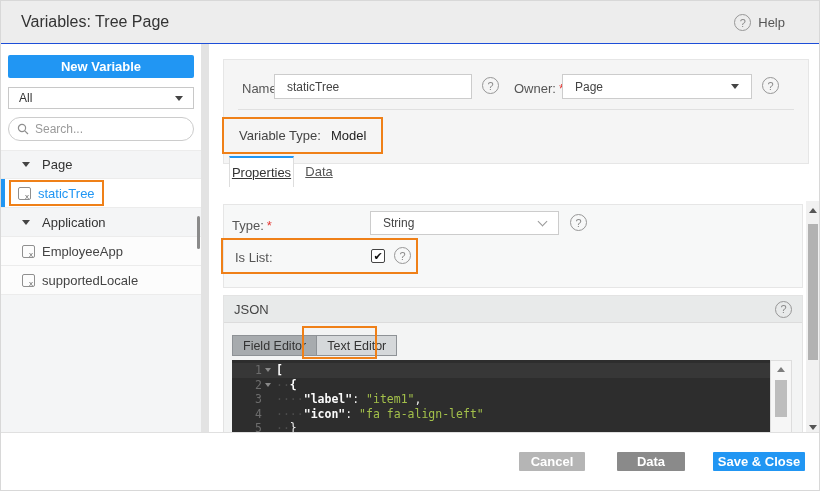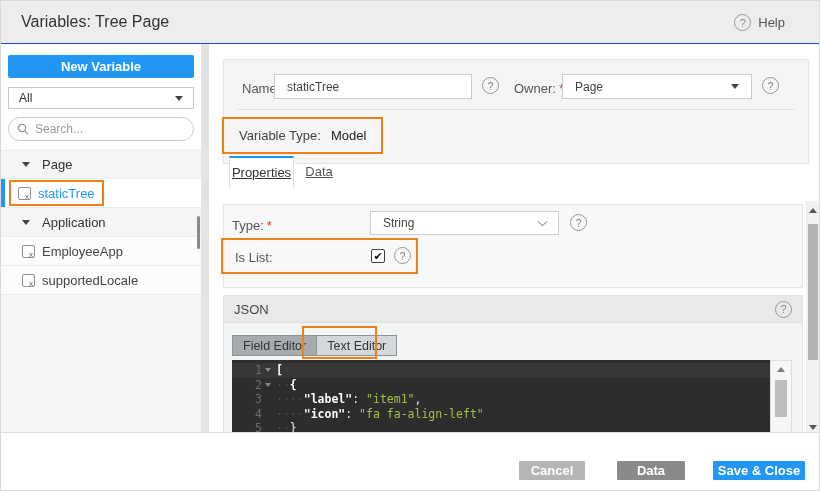--- a/index.html
+++ b/index.html
@@ -104,21 +104,21 @@
   .editor-scroll .thumb { position:absolute; left:4px; top:19px; width:12px; height:37px; background:#bdbdbd; }
 
   
   .main-scroll { position:absolute; left:597px; top:157px; width:14px; height:235px; background:#f1f1f1; }
   .main-scroll .arrow-up { position:absolute; left:3px; top:7px; width:0; height:0; border-left:4px solid transparent; border-right:4px solid transparent; border-bottom:5px solid #555; }
   .main-scroll .arrow-down { position:absolute; left:3px; bottom:6px; width:0; height:0; border-left:4px solid transparent; border-right:4px solid transparent; border-top:5px solid #555; }
   .main-scroll .thumb { position:absolute; left:2px; top:23px; width:10px; height:136px; background:#b2b2b2; }
 
   
   .footer { position:absolute; left:0; top:431px; width:820px; height:60px; background:#fff; border-top:1px solid #e0e0e0; }
-  .footer .btn { position:absolute; top:28px; height:19px; border:none; border-radius:1px; color:#fff; font-size:13px; font-weight:bold; font-family:"Liberation Sans",sans-serif; display:flex; align-items:center; justify-content:center; cursor:pointer; }
+  .footer .btn { position:absolute; top:19px; height:19px; border:none; border-radius:1px; color:#fff; font-size:13px; font-weight:bold; font-family:"Liberation Sans",sans-serif; display:flex; align-items:center; justify-content:center; cursor:pointer; }
   .btn-cancel { left:518px; width:66px; background:#b5b5b5; }
   .btn-save { left:616px; width:68px; background:#8a8a8a; }
   .btn-saveclose { left:712px; width:92px; background:#2196f3; }
 
   .search-icon-svg { flex:0 0 auto; }
 </style>
 </head>
 <body>
 
 <div class="app">

